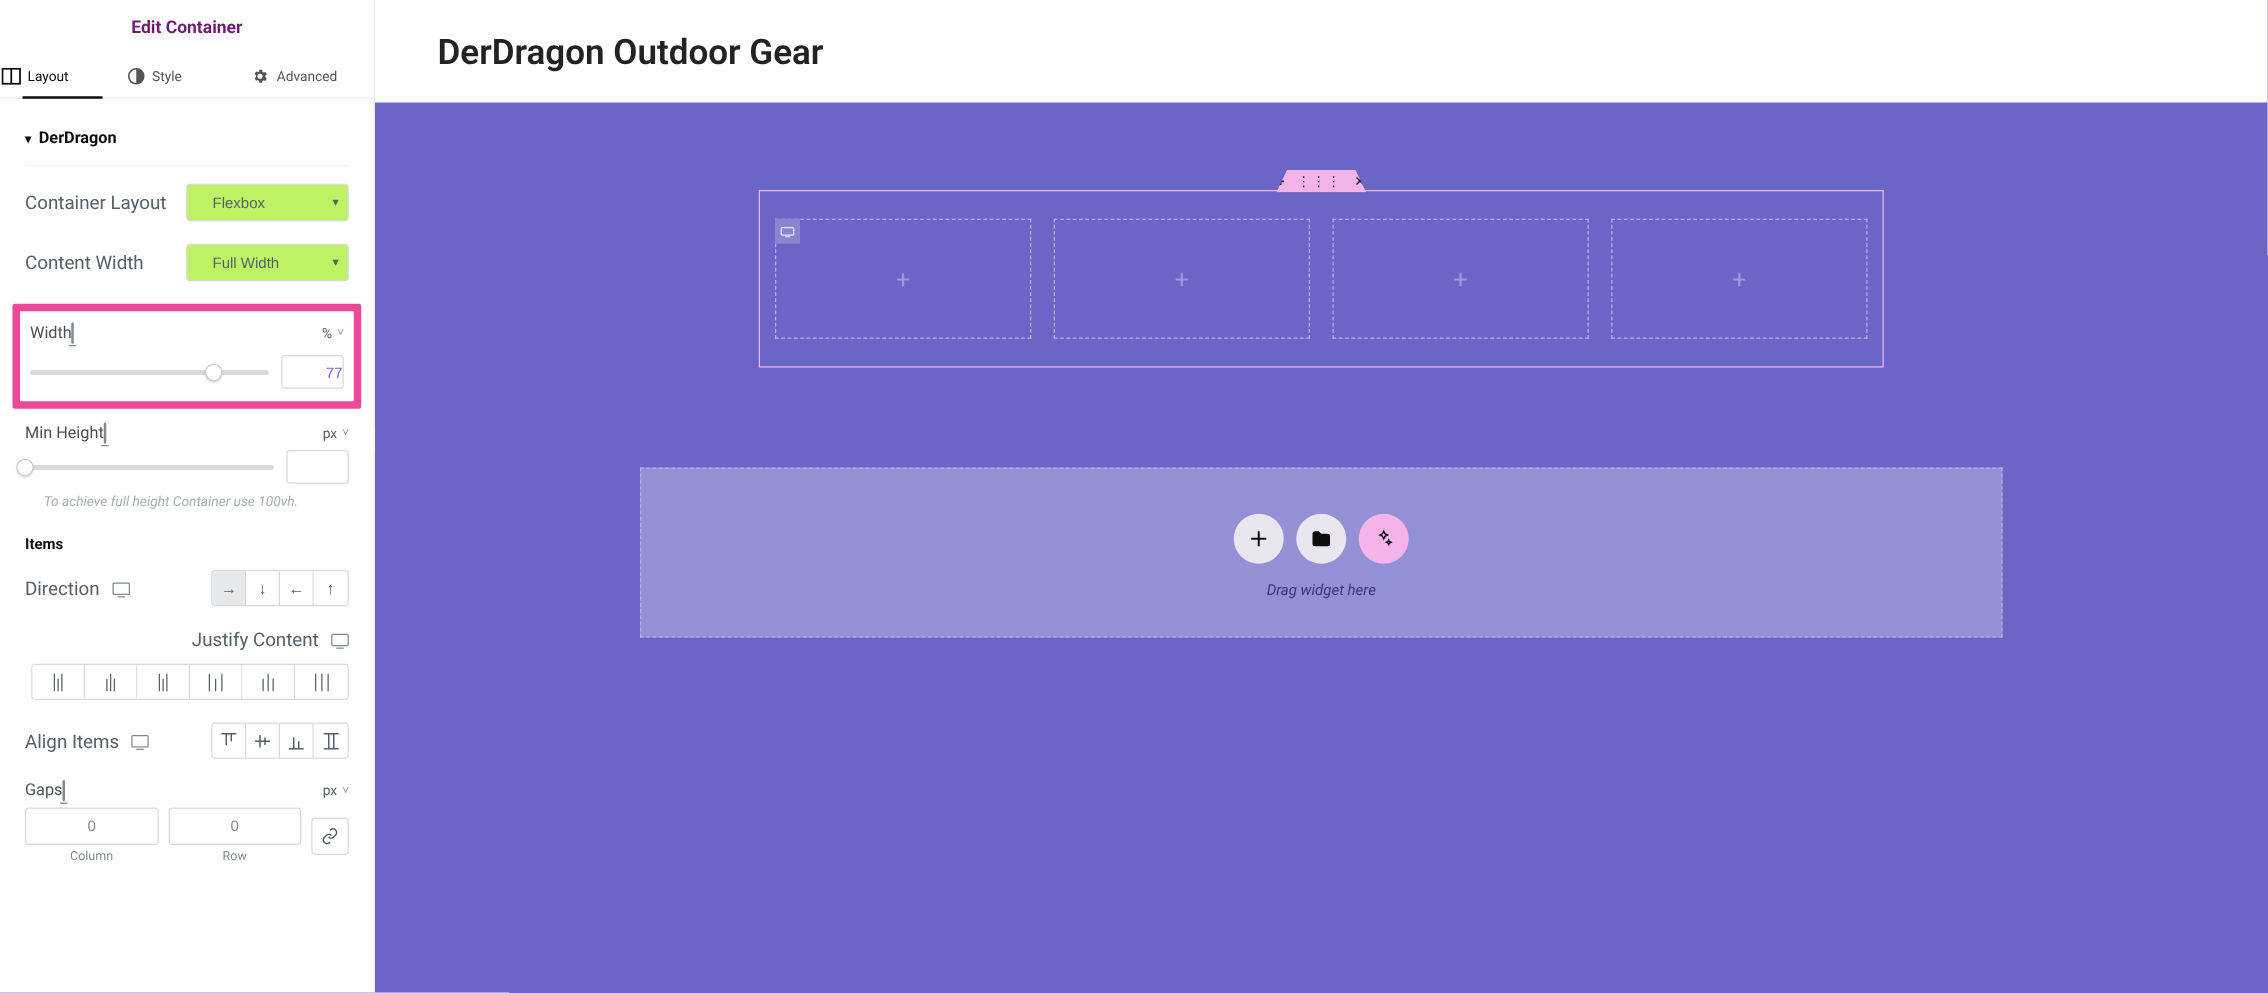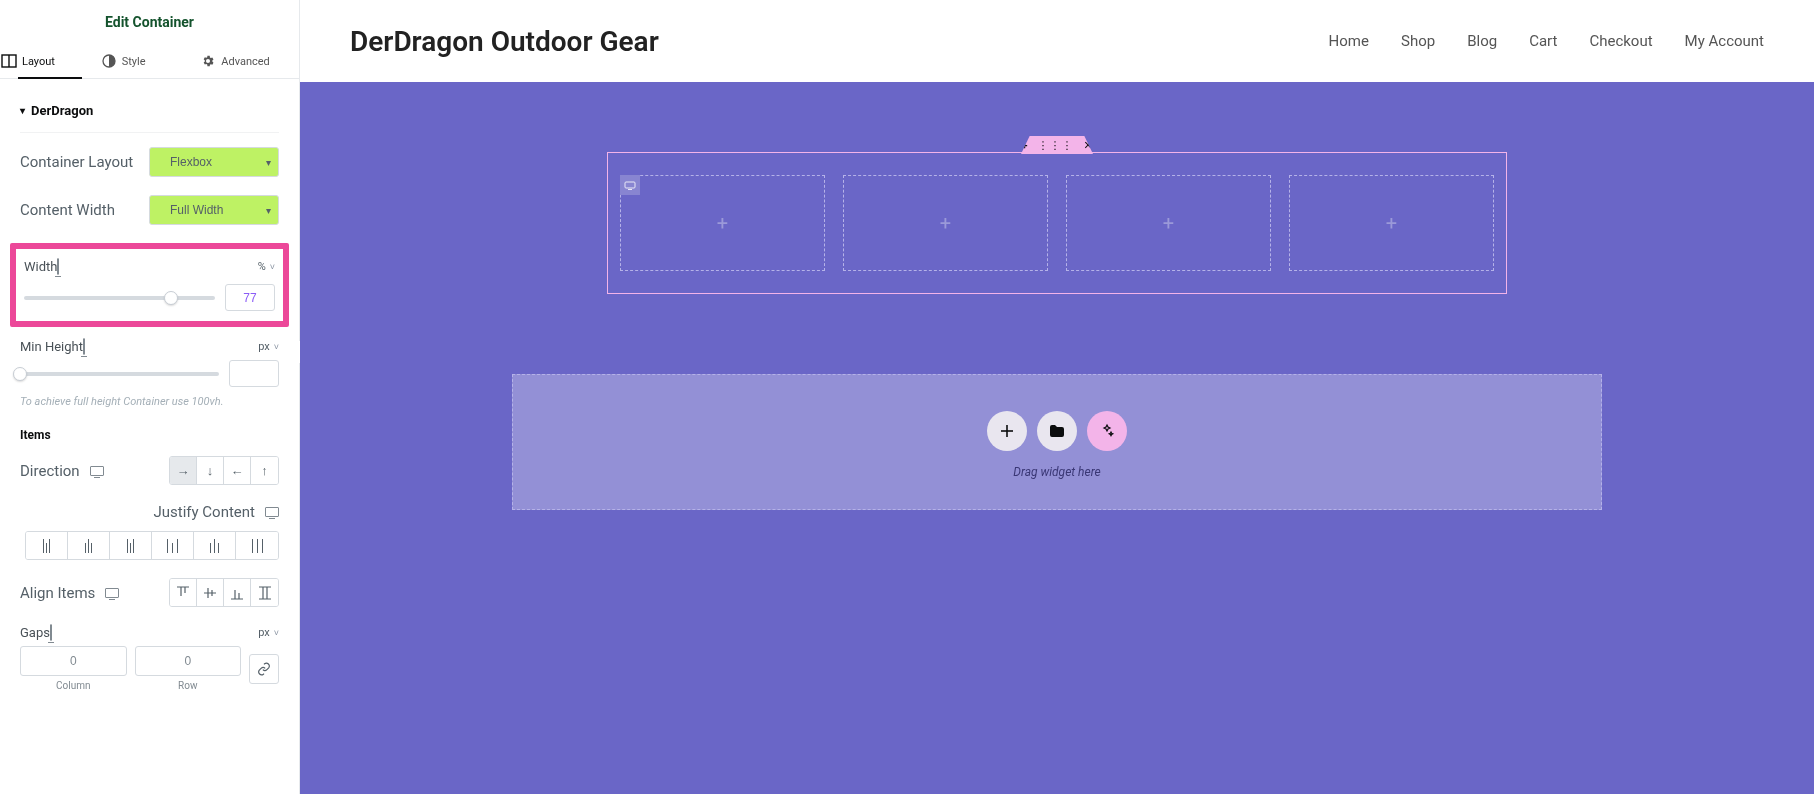--- a/index.html
+++ b/index.html
@@ -20,21 +20,21 @@
       border-right: 1px solid #e6e9ec;
       display: flex;
       flex-direction: column;
       background: #fff;
       position: relative;
     }
     .sidebar-title {
       text-align: center;
       font-weight: 700;
       font-size: 14px;
-      color: #14532d;
+      color: #701a75;
       padding: 14px 16px 12px;
     }
     .tabs {
       display: flex;
       border-bottom: 1px solid #e6e9ec;
     }
     .tab {
       flex: 1;
       display: flex;
       align-items: center;
@@ -143,29 +143,29 @@
       border: 1px solid #c7cdd4;
       border-radius: 50%;
       transform: translate(-50%, -50%);
       box-shadow: 0 1px 2px rgba(0,0,0,0.15);
     }
     .num-input {
       width: 50px;
       height: 27px;
       border: 1px solid #d5dadf;
       border-radius: 3px;
-      text-align: center;
+      text-align: right;
       font-size: 12px;
       color: #8b5cf6;
     }
     .hint {
       font-size: 11px;
       font-style: italic;
       color: #a4afb7;
-      margin: 2px 0 20px;
+      margin: 2px 15px 20px;
     }
     .sub-section-title {
       font-weight: 700;
       font-size: 12px;
       color: #0c0d0e;
       margin: 0 0 14px;
     }
     .btn-group {
       display: flex;
       border: 1px solid #d5dadf;
@@ -592,28 +592,20 @@
     </div>
 
   </div>
 
   <div class="collapse-tab">‹</div>
 </aside>
 
 <main class="preview">
   <header class="preview-header">
     <div class="site-title">DerDragon Outdoor Gear</div>
-    <nav class="nav">
-      <a>Home</a>
-      <a>Shop</a>
-      <a>Blog</a>
-      <a>Cart</a>
-      <a>Checkout</a>
-      <a>My Account</a>
-    </nav>
   </header>
 
   <div class="canvas">
 
     <div class="selected-container">
       <div class="container-handle">
         <span style="font-weight:700;">+</span>
         <span style="letter-spacing:1px;">⋮⋮⋮</span>
         <span>✕</span>
       </div>

